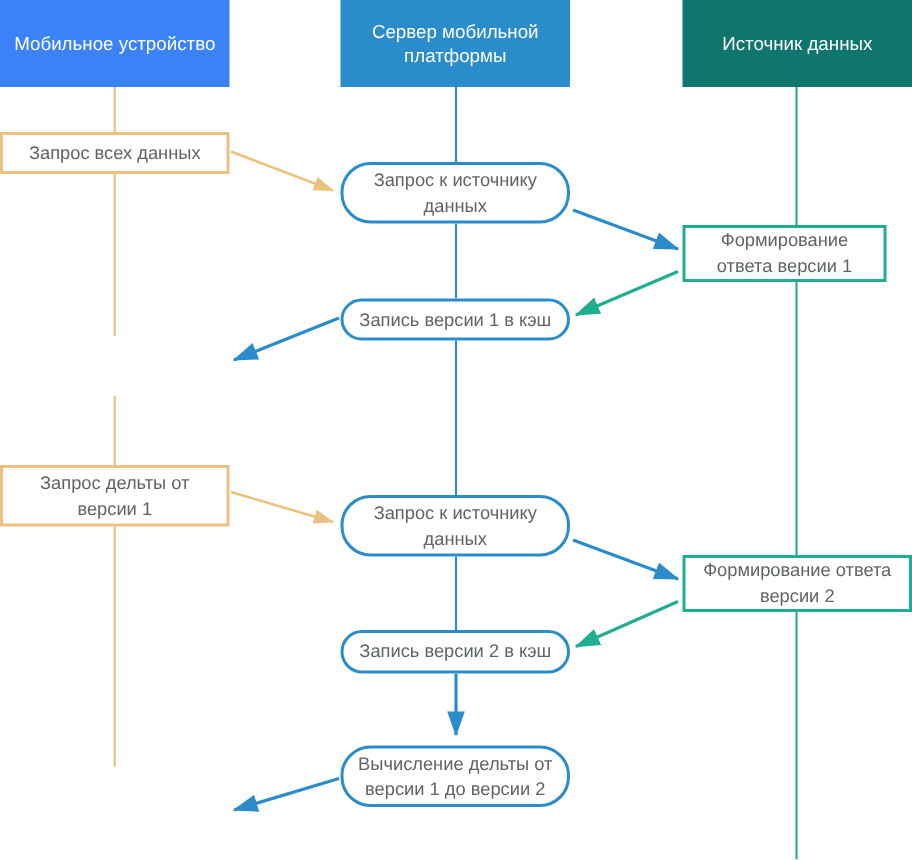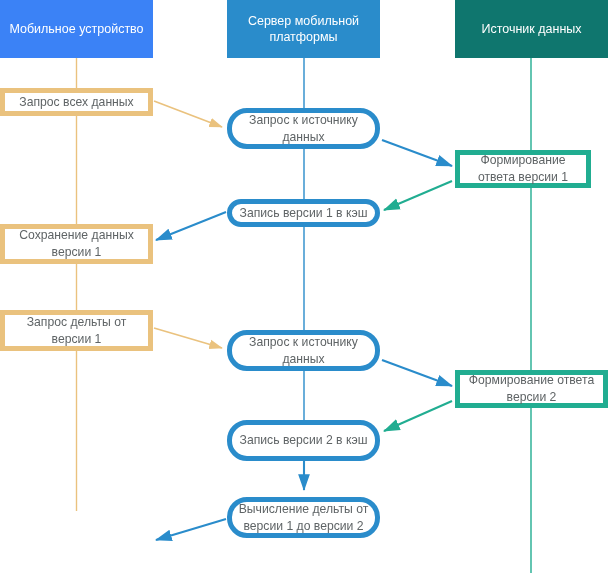--- a/index.html
+++ b/index.html
@@ -51,21 +51,21 @@
     box-sizing: border-box;
     display: flex;
     align-items: center;
     justify-content: center;
     text-align: center;
     background: #ffffff;
     color: #5f6466;
     font-size: 12.2px;
     line-height: 17px;
     padding: 2px 6px;
-    border: 5px solid #3b82f6;
+    border: 2px solid #3b82f6;
   }
   .node.tan   { border-color: #eac27e; }
   .node.blue  { border-color: #2a8ccb; border-radius: 20px; }
   .node.green { border-color: #21ad91; }
 
   .node span { display: block; width: 100%; }
 </style>
 </head>
 <body>
 
@@ -141,37 +141,34 @@
   </div>
 
   <div class="node green" style="left:455px; top:150px; width:136px; height:38px;">
     <span>Формирование ответа версии 1</span>
   </div>
 
   <div class="node blue" style="left:227px; top:199px; width:153px; height:28px;">
     <span>Запись версии 1 в кэш</span>
   </div>
 
-  <div class="node tan" style="left:0px; top:224px; width:153px; height:40px;">
-    <span>Сохранение данных версии 1</span>
-  </div>
 
   <div class="node tan" style="left:0px; top:310px; width:153px; height:41px;">
     <span>Запрос дельты от версии 1</span>
   </div>
 
   <div class="node blue" style="left:227px; top:330px; width:153px; height:41px;">
     <span>Запрос к источнику данных</span>
   </div>
 
   <div class="node green" style="left:455px; top:370px; width:153px; height:38px;">
     <span>Формирование ответа версии 2</span>
   </div>
 
-  <div class="node blue" style="left:227px; top:420px; width:153px; height:41px;">
+  <div class="node blue" style="left:227px; top:420px; width:153px; height:29px;">
     <span>Запись версии 2 в кэш</span>
   </div>
 
   <div class="node blue" style="left:227px; top:497px; width:153px; height:41px;">
     <span>Вычисление дельты от версии 1 до версии 2</span>
   </div>
 
 
 </div>
 

